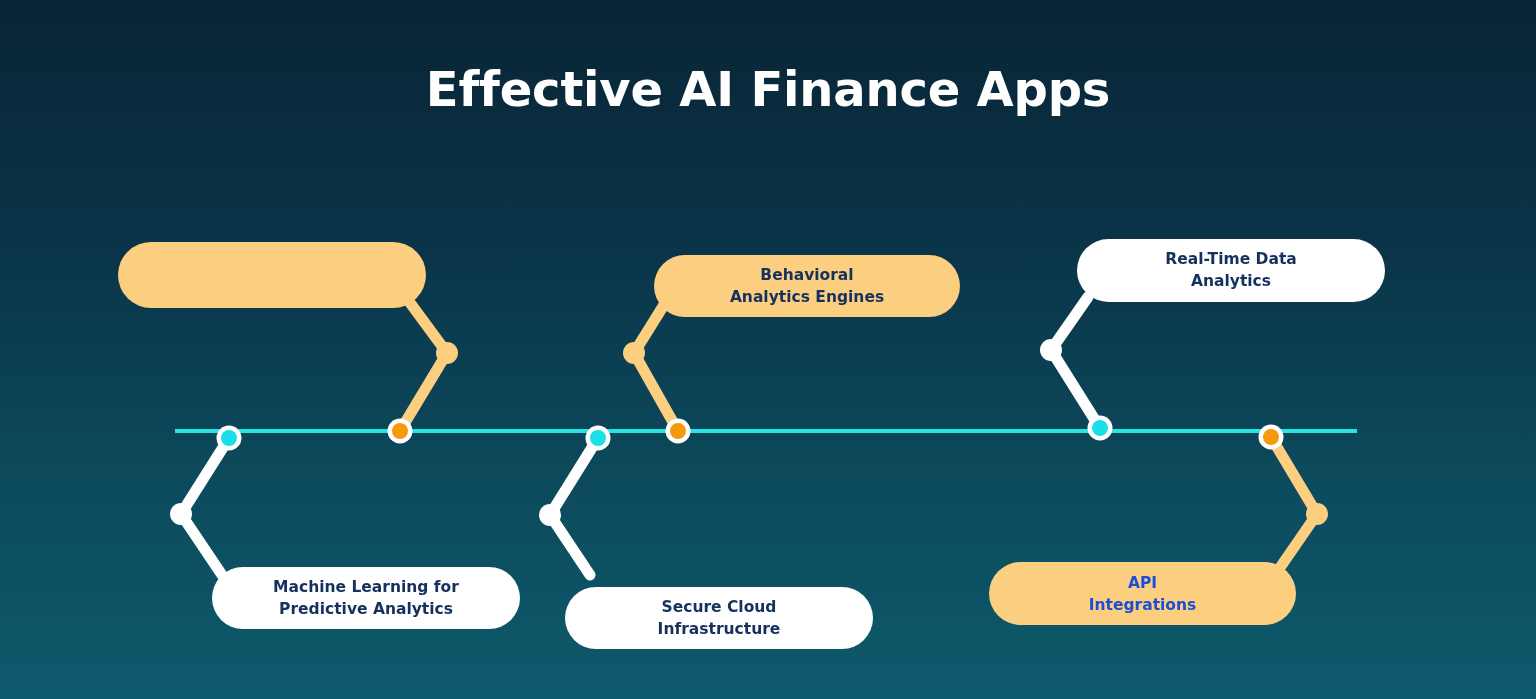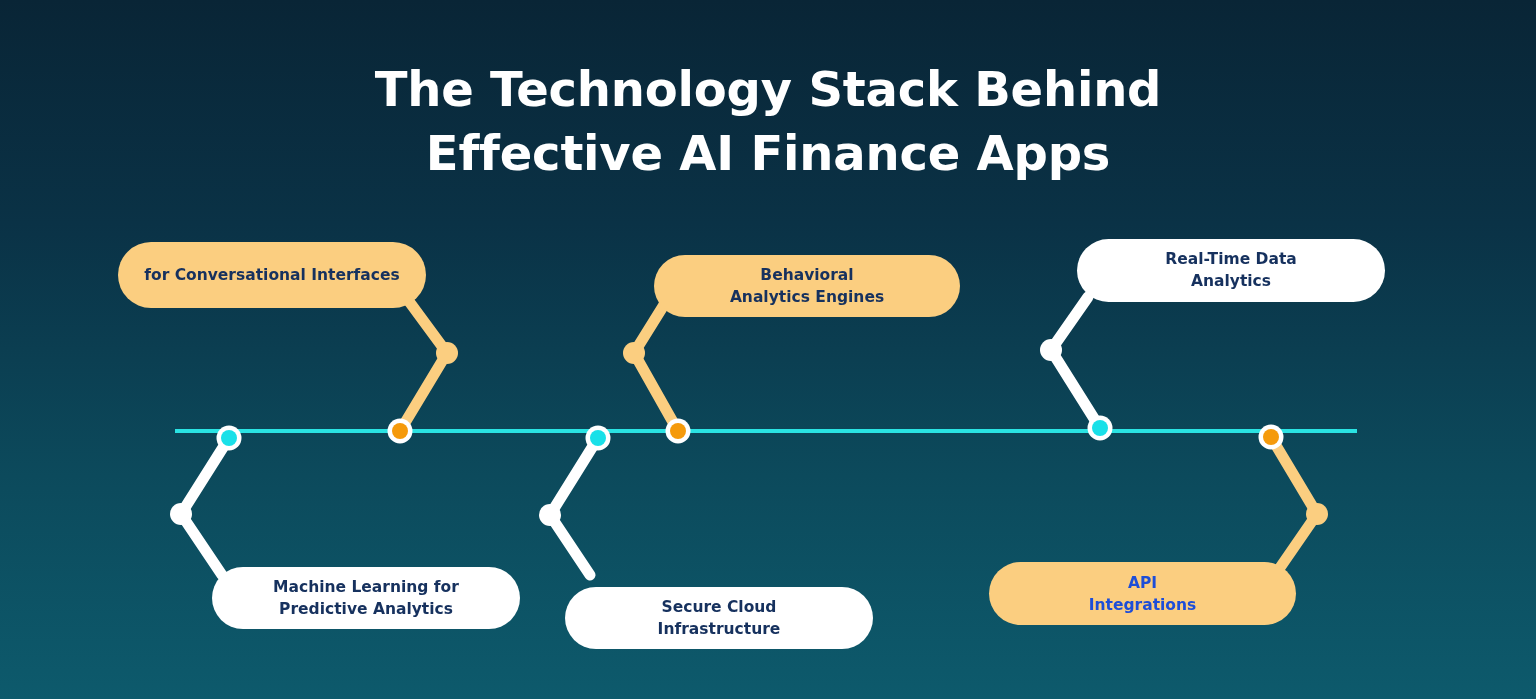--- a/index.html
+++ b/index.html
@@ -49,21 +49,20 @@
   .pill.amber { background:#FBCE80; }
   .pill.white { background:#FFFFFF; }
   .pill span { display:block; }
 </style>
 </head>
 <body style="background: linear-gradient(rgb(9, 37, 54) 0%, rgb(10, 50, 70) 32%, rgb(12, 74, 92) 68%, rgb(13, 90, 108) 100%);">
 
 <div id="stage">
 
   <h1 class="title" style="color: rgb(255, 255, 255);">
-    <span class="tline">The Technology Stack Behind</span>
     <span class="tline">Effective AI Finance Apps</span>
   </h1>
 
   <svg id="connectors" viewBox="0 0 1536 699">
       <line x1="175" y1="431" x2="1357" y2="431" stroke="#2ae3e3" stroke-width="4" stroke-linecap="butt"></line>
       <polyline points="408,300 447,353 400,431" fill="none" stroke="#FBCE80" stroke-width="11" stroke-linecap="round" stroke-linejoin="round"></polyline>
       <circle cx="447" cy="353" r="11" fill="#FBCE80"></circle>
       <polyline points="667,300 634,353 678,431" fill="none" stroke="#FBCE80" stroke-width="11" stroke-linecap="round" stroke-linejoin="round"></polyline>
       <circle cx="634" cy="353" r="11" fill="#FBCE80"></circle>
       <polyline points="1088,297 1051,350 1100,428" fill="none" stroke="#FFFFFF" stroke-width="11" stroke-linecap="round" stroke-linejoin="round"></polyline>
@@ -84,21 +83,20 @@
       <circle cx="229" cy="438" r="8" fill="#19E0E8"></circle>
       <circle cx="598" cy="438" r="12.5" fill="#ffffff"></circle>
       <circle cx="598" cy="438" r="8" fill="#19E0E8"></circle>
       <circle cx="1271" cy="437" r="12.5" fill="#ffffff"></circle>
       <circle cx="1271" cy="437" r="8" fill="#F59A0B"></circle>
     </svg>
 
   <div id="pill-layer">
       <div class="pill amber" style="left: 118px; top: 242px; width: 308px; height: 66px; background: rgb(251, 206, 128); color: rgb(22, 49, 94);">
         <div>
-          <span>for Conversational Interfaces</span>
         </div>
       </div>
       <div class="pill amber" style="left: 654px; top: 244px; width: 306px; height: 62px; background: rgb(251, 206, 128); color: rgb(22, 49, 94); margin-top: 11px;">
         <div>
           <span>Behavioral</span>
           <span>Analytics Engines</span>
         </div>
       </div>
       <div class="pill white" style="left: 1077px; top: 239px; width: 308px; height: 63px; background: rgb(255, 255, 255); color: rgb(22, 49, 94); align-items: flex-end;">
         <div>

